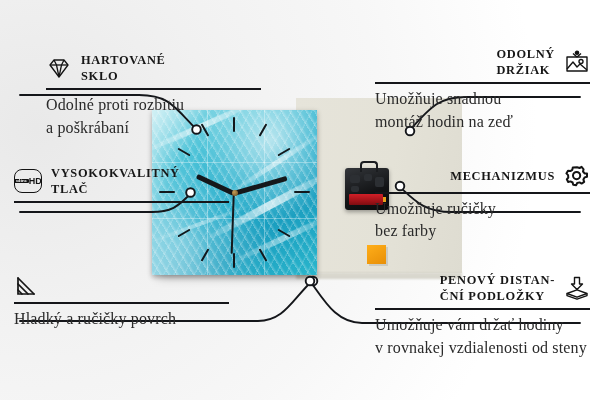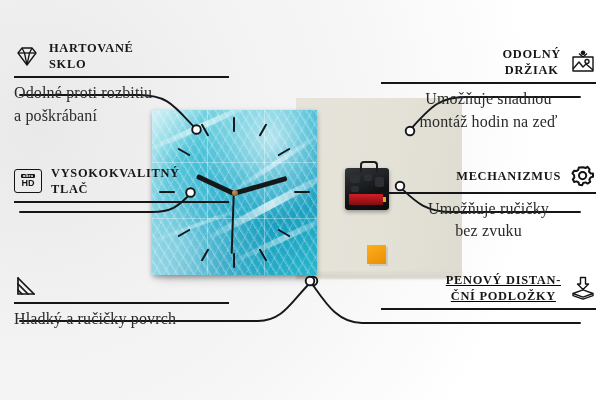--- a/index.html
+++ b/index.html
@@ -68,46 +68,46 @@
   .batt:after{content:"";position:absolute;right:-3px;top:3px;width:3px;height:5px;background:#e8a21c;}
   .foam{position:absolute;left:367px;top:245px;width:19px;height:19px;
         background:linear-gradient(150deg,#ffae19,#e88f07);box-shadow:2px 2px 0 rgba(0,0,0,.10);}
 
   
   .graph{position:absolute;left:0;top:0;width:600px;height:400px;pointer-events:none;}
 
   
   .feat{position:absolute;width:215px;}
   .feat.left{left:14px;text-align:left;}
-  .feat.right{right:4px;text-align:center;}
+  .feat.right{right:10px;text-align:left;}
   .feat .head{display:flex;align-items:center;gap:9px;padding-bottom:3px;}
   .feat.right .head{flex-direction:row-reverse;}
   .feat .title{
     font-family:"Liberation Serif", serif;
     font-weight:700;font-size:12.4px;letter-spacing:.7px;line-height:1.30;
     color:#171717;text-transform:uppercase;
   }
   .feat .rule{height:1.6px;background:#15161a;margin:1px 0 4px;}
   .feat .desc{
     font-family:"Liberation Serif", serif;
     font-size:16px;line-height:1.42;color:#2a2a2a;letter-spacing:.15px;
   }
   .ico{flex:0 0 auto;width:26px;height:24px;display:block;}
 
   
-  #f-glass{top:40px;}
+  #f-glass{top:52px;margin-left:32px;}
   #f-print{top:165px;}
   #f-edges{top:274px;}
   #f-holder{top:46px;}
   #f-mech{top:164px;}
-  #f-foam{top:272px;text-decoration:underline;}
+  #f-foam{top:272px;}
 
   .hdbadge{
-    width:26px;height:22px;border:1.6px solid #141414;border-radius:3px;
-    display:flex;flex-direction:column;align-items:center;justify-content:center;line-height:1;
+    width:26px;height:22px;border:1.6px solid #141414;border-radius:8px;
+    display:flex;flex-direction:row;align-items:center;justify-content:center;line-height:1;
   }
   .hdbadge .u{font-size:4.6px;font-weight:700;letter-spacing:.2px;color:#141414;
     background:#141414;color:#fff;padding:0 2px;border-radius:1px;}
   .hdbadge .h{font-size:9px;font-weight:700;color:#141414;margin-top:1px;font-family:"Liberation Sans",sans-serif;}
 </style>
 </head>
 <body>
 
 <div class="stage">
 
@@ -259,34 +259,38 @@
           <circle cx="12.6" cy="11.6" r="3.6"></circle>
         </g>
       </svg>
       <div class="title">
         <div>MECHANIZMUS</div>
       </div>
     </div>
     <div class="rule"></div>
     <div class="desc">
       <div>Umožňuje ručičky</div>
-      <div>bez zvuku</div>
+      <div>bez farby</div>
     </div>
   </div>
 
   <div class="feat right" id="f-foam">
     <div class="head">
       <svg class="ico" viewBox="0 0 26 24">
         <g fill="none" stroke="#141414" stroke-width="1.4" stroke-linejoin="round">
           <path d="M10.5,1.5 H15.5 V8 H18.5 L13,13.5 L7.5,8 H10.5 Z"></path>
           <path d="M13,13.8 L3,17.5 L13,21.2 L23,17.5 Z"></path>
           <path d="M3,17.5 V19.6 L13,23.2 L23,19.6 V17.5"></path>
         </g>
       </svg>
       <div class="title">
         <div>PENOVÝ DISTAN-</div>
         <div>ČNÍ PODLOŽKY</div>
       </div>
     </div>
     <div class="rule"></div>
+    <div class="desc">
+      <div>Umožňuje vám držať hodiny</div>
+      <div>v rovnakej vzdialenosti od steny</div>
+    </div>
   </div>
 
 </div>
 
 </body></html>

